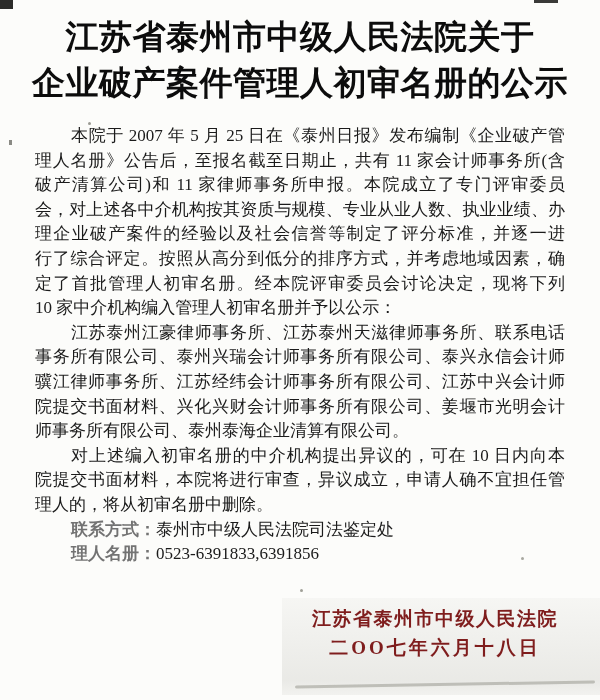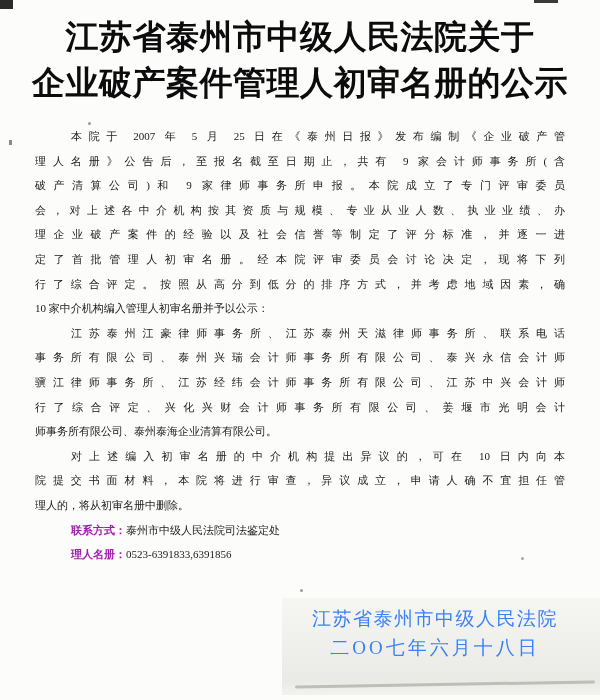--- a/index.html
+++ b/index.html
@@ -11,35 +11,35 @@
   }
   .title {
     position:absolute; top:14px; left:18px; right:18px;
     text-align:center;
     font-family:"Liberation Sans","DejaVu Sans",sans-serif;
     font-weight:900; font-size:33px; line-height:46px;
     color:#0c0c0c; letter-spacing:0.5px;
   }
   .body-text {
     position:absolute; top:124px; left:35px; width:530px;
-    font-size:11px; line-height:24.6px; color:#1b1b1b;
+    font-size:17px; line-height:24.6px; color:#1b1b1b;
     text-justify:inter-character;
   }
   .line { min-height:24.6px; }
   .j { text-align:justify; text-align-last:justify; }
   .ind { text-indent:36px; }
   .contact-row { padding-left:36px; }
   .clabel {
     font-family:Liberation Sans, sans-serif;
-    font-weight:bold; color:#a21caf;
+    font-weight:bold; color:#737373;
   }
   .signature {
     position:absolute; top:604px; right:42px;
     font-size:19px; line-height:29px; letter-spacing:1.5px;
-    text-align:center; color:#3b82f6; z-index:3;
+    text-align:center; color:#7f1d1d; z-index:3;font-weight:bold;
   }
   .sig-date { letter-spacing:3px; }
   
   .artifact { position:absolute; pointer-events:none; }
   .speck-tl { left:0; top:0; width:13px; height:9px; background:#2b2b29; }
   .speck-top { left:534px; top:0; width:24px; height:3px; background:#3a3a38; }
   .speck-a { left:9px; top:140px; width:3px; height:5px; background:#8a8a84; }
   .speck-b { left:88px; top:122px; width:3px; height:3px; background:#9a9a92; border-radius:50%; }
   .speck-c { left:300px; top:589px; width:3px; height:3px; background:#a0a098; border-radius:50%; }
   .speck-d { left:521px; top:557px; width:3px; height:3px; background:#a8a8a0; border-radius:50%; }
@@ -66,31 +66,31 @@
   <div class="artifact sig-wash"></div>
   <div class="artifact sig-streak"></div>
 
   <div class="title">
     <div>江苏省泰州市中级人民法院关于</div>
     <div>企业破产案件管理人初审名册的公示</div>
   </div>
 
   <div class="body-text">
     <div class="line j ind">本院于 2007 年 5 月 25 日在《泰州日报》发布编制《企业破产管</div>
-    <div class="line j">理人名册》公告后，至报名截至日期止，共有 9 家会计师事务所(含</div>
-    <div class="line j">破产清算公司)和 9 家律师事务所申报。本院成立了专门评审委员</div>
+    <div class="line j">理人名册》公告后，至报名截至日期止，共有 11 家会计师事务所(含</div>
+    <div class="line j">破产清算公司)和 11 家律师事务所申报。本院成立了专门评审委员</div>
     <div class="line j">会，对上述各中介机构按其资质与规模、专业从业人数、执业业绩、办</div>
     <div class="line j">理企业破产案件的经验以及社会信誉等制定了评分标准，并逐一进</div>
+    <div class="line j">行了综合评定。按照从高分到低分的排序方式，并考虑地域因素，确</div>
     <div class="line j">定了首批管理人初审名册。经本院评审委员会讨论决定，现将下列</div>
-    <div class="line j">行了综合评定。按照从高分到低分的排序方式，并考虑地域因素，确</div>
     <div class="line">10 家中介机构编入管理人初审名册并予以公示：</div>
     <div class="line j ind">江苏泰州江豪律师事务所、江苏泰州天滋律师事务所、联系电话</div>
     <div class="line j">事务所有限公司、泰州兴瑞会计师事务所有限公司、泰兴永信会计师</div>
     <div class="line j">骥江律师事务所、江苏经纬会计师事务所有限公司、江苏中兴会计师</div>
-    <div class="line j">行了综合评定、兴化兴财会计师事务所有限公司、姜堰市光明会计</div>
+    <div class="line j">院提交书面材料、兴化兴财会计师事务所有限公司、姜堰市光明会计</div>
     <div class="line">师事务所有限公司、泰州泰海企业清算有限公司。</div>
     <div class="line j ind">对上述编入初审名册的中介机构提出异议的，可在 10 日内向本</div>
     <div class="line j">院提交书面材料，本院将进行审查，异议成立，申请人确不宜担任管</div>
     <div class="line">理人的，将从初审名册中删除。</div>
 
     <div class="line contact-row">
       <span class="clabel">联系方式：</span><span>泰州市中级人民法院司法鉴定处</span>
     </div>
     <div class="line contact-row">
       <span class="clabel">理人名册：</span><span>0523-6391833,6391856</span>

